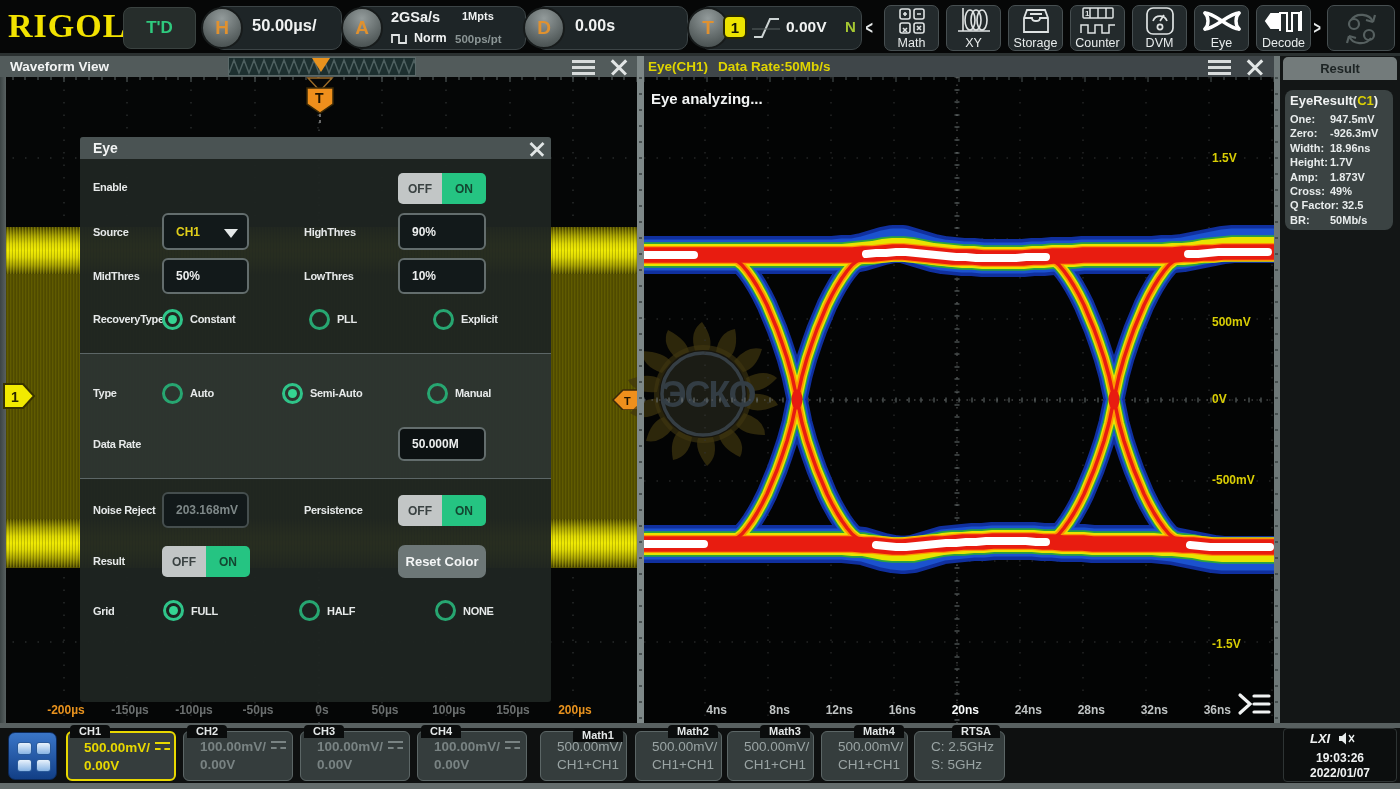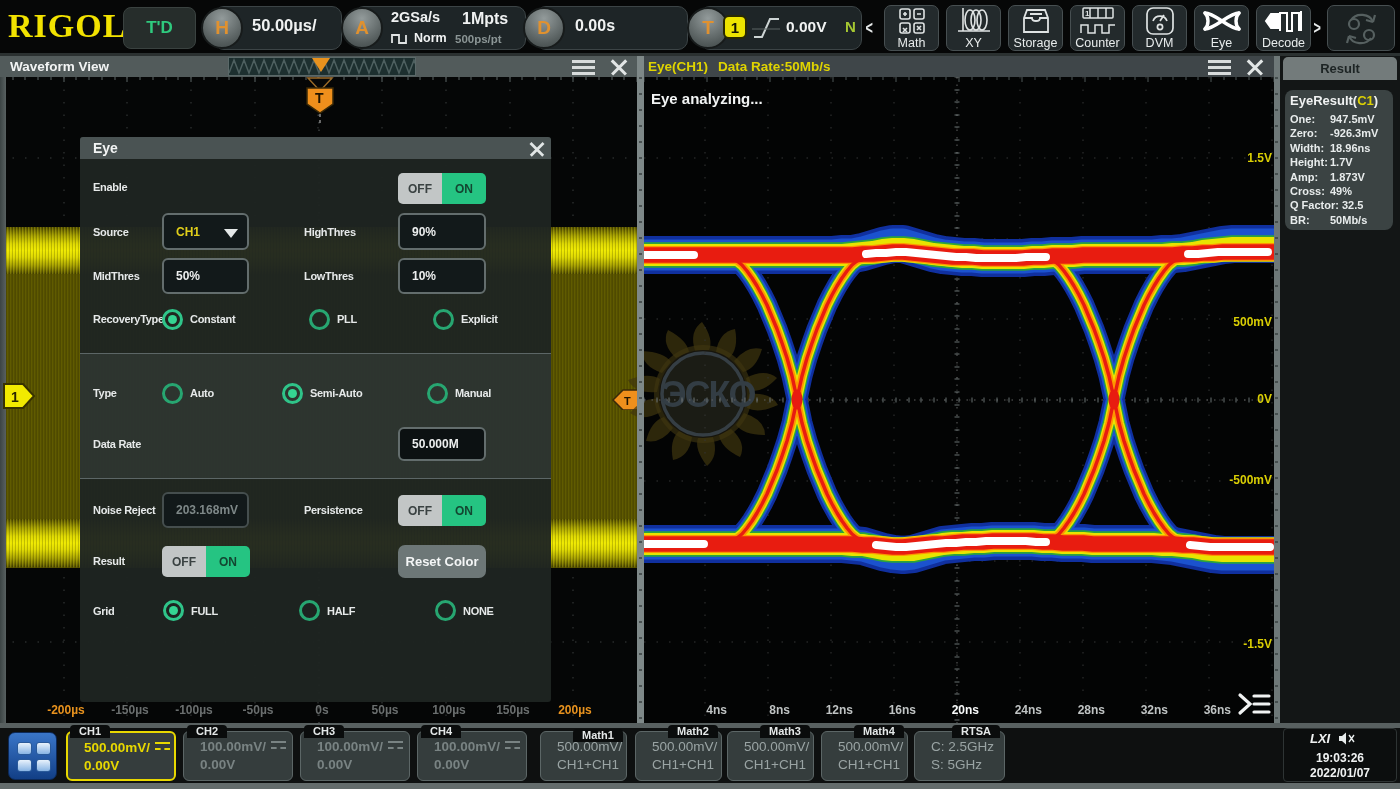--- a/index.html
+++ b/index.html
@@ -16,35 +16,35 @@
 .xbtn{position:absolute;width:18px;height:18px}
 .xbtn:before,.xbtn:after{content:"";position:absolute;left:-1px;top:8px;width:20px;height:2.5px;background:#e2e6e6}
 .xbtn:before{transform:rotate(45deg)}
 .xbtn:after{transform:rotate(-45deg)}
 .circ{position:absolute;width:42px;height:42px;border-radius:50%;background:radial-gradient(circle at 50% 25%,#939b9b,#545c5c 72%,#3e4646);border:2px solid #171b1b;display:flex;align-items:center;justify-content:center;font-weight:bold;font-size:19px;color:#e0912f;z-index:3}
 .pill{position:absolute;height:44px;background:#1e2527;border:1px solid #3c4446;border-radius:10px;z-index:2}
 .tbtn{position:absolute;top:5px;width:55px;height:46px;background:#232a2c;border:1px solid #474f51;border-radius:7px;color:#e8ecec;text-align:center;font-size:12.5px}
 .tbtn .ic{height:30px;display:flex;align-items:center;justify-content:center}
 .chtab{position:absolute;background:#0a0c0c;border-radius:4px 4px 0 0;color:#e4e8e8;font-size:11px;font-weight:bold;padding:0 9px;height:13px;line-height:13px}
 .chbox{position:absolute;width:110px;height:50px;background:#353d3d;border:1px solid #5c6666;border-radius:6px;padding:6px 0 0 16px;font-size:13.5px;font-weight:bold;line-height:18px}
-.vlbl{position:absolute;color:#d9ce04;font-size:12px;font-weight:bold;text-align:right;width:60px}
+.vlbl{position:absolute;color:#d9ce04;font-size:12px;font-weight:bold;width:60px}
 .tlbl{position:absolute;color:#bfc3c3;font-size:12px;font-weight:bold;text-align:right;width:44px}
 .row-lbl{position:absolute;color:#e6e9e9;font-size:11px;font-weight:bold;letter-spacing:-0.3px}
 </style></head><body>
 
 <div class="abs" style="left:0;top:0;width:1400px;height:53px;background:#060707"></div>
 <div class="abs" style="left:8px;top:12px;width:110px;height:30px;color:#f2e200;font-family:'Liberation Serif',serif;font-weight:bold;font-size:34px;letter-spacing:1px;line-height:28px">RIGOL</div>
 <div class="abs" style="left:123px;top:7px;width:73px;height:42px;background:#262d2b;border:1px solid #3a4240;border-radius:8px;display:flex;align-items:center;justify-content:center;color:#2fca7e;font-weight:bold;font-size:17px">T'D</div>
 <div class="pill" style="left:214px;top:6px;width:128px"></div>
 <div class="circ" style="left:201px;top:7px">H</div>
 <div class="abs" style="left:252px;top:16px;width:88px;color:#f0f2f2;font-size:16.5px;font-weight:bold;z-index:3">50.00µs/</div>
 <div class="pill" style="left:354px;top:6px;width:172px"></div>
 <div class="circ" style="left:341px;top:7px">A</div>
 <div class="abs" style="left:391px;top:9px;color:#f0f2f2;font-size:14.5px;font-weight:bold;z-index:3">2GSa/s</div>
-<div class="abs" style="left:462px;top:10px;color:#f0f2f2;font-size:16px;font-weight:bold;z-index:3">1Mpts</div>
+<div class="abs" style="left:462px;top:10px;color:#f0f2f2;font-size:11px;font-weight:bold;z-index:3">1Mpts</div>
 <svg class="abs" style="left:391px;top:32px;z-index:3" width="20" height="13">
     <path d="M1,11 L1,3 L8,3 L8,11 L15,11 L15,3" stroke="#e0e4e4" stroke-width="1.8" fill="none"></path>
   </svg>
 <div class="abs" style="left:414px;top:31px;color:#f0f2f2;font-size:12.5px;font-weight:bold;z-index:3">Norm</div>
 <div class="abs" style="left:455px;top:33px;color:#8b9595;font-size:11.5px;font-weight:bold;z-index:3">500ps/pt</div>
 <div class="pill" style="left:536px;top:6px;width:152px"></div>
 <div class="circ" style="left:523px;top:7px">D</div>
 <div class="abs" style="left:575px;top:17px;color:#f0f2f2;font-size:16px;font-weight:bold;z-index:3">0.00s</div>
 <div class="pill" style="left:700px;top:6px;width:162px"></div>
 <div class="circ" style="left:687px;top:7px">T</div>

